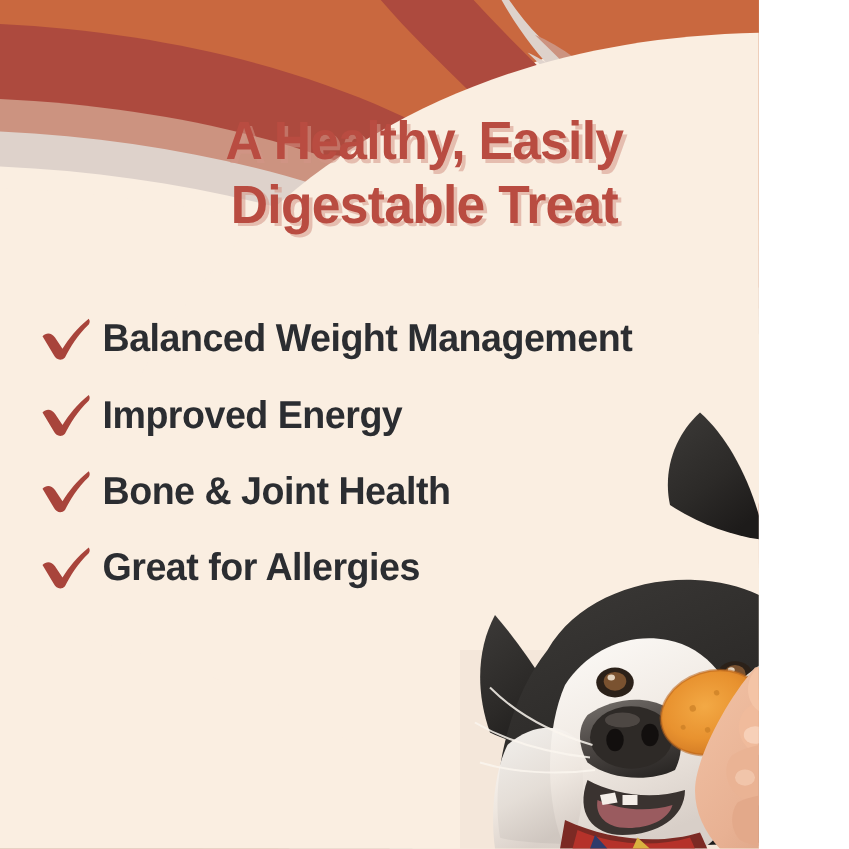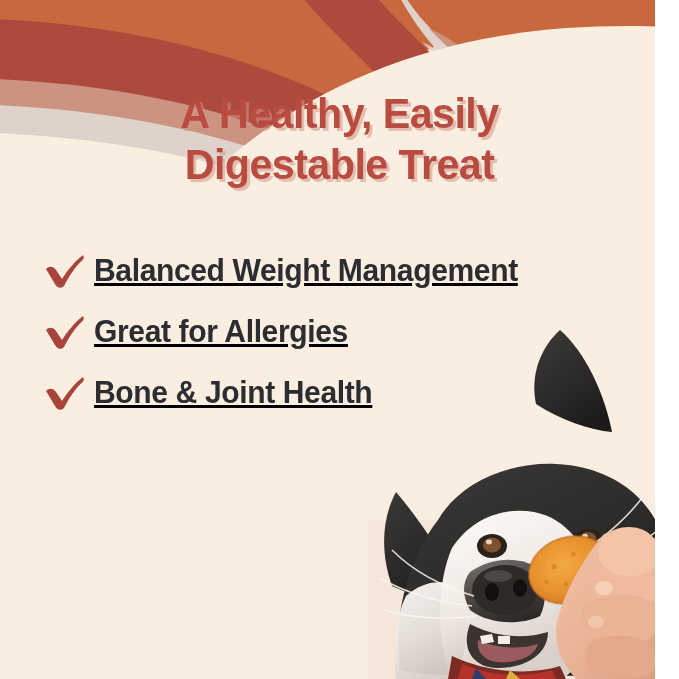--- a/index.html
+++ b/index.html
@@ -3,21 +3,21 @@
 <meta charset="utf-8">
 <title>A Healthy, Easily Digestable Treat</title>
 <style>
   html, body {
     margin: 0;
     padding: 0;
     background: #ffffff;
   }
   #infographic {
     position: relative;
-    width: 655px;
+    width: 607px;
     height: 679px;
     overflow: hidden;
     background: #e5e5e5;
     font-family: "Liberation Sans", sans-serif;
   }
   #bg-svg, #photo-svg {
     position: absolute;
     left: 0;
     top: 0;
     width: 679px;
@@ -43,25 +43,24 @@
     letter-spacing: -0.6px;
     color: #b94c41;
     text-shadow: 3px 3px 0 rgba(212,150,135,0.55);
     white-space: nowrap;
     transform: scaleX(0.96);
   }
 
   
   .benefits {
     position: absolute;
-    left: 36px;
+    left: 24px;
     top: 240px;
     width: 600px;
     z-index: 6;
-    text-decoration: underline;
   }
   .benefit-row {
     display: flex;
     align-items: center;
     height: 61px;
   }
   .check-wrap {
     flex: 0 0 58px;
     height: 44px;
     display: flex;
@@ -368,38 +367,48 @@
         <svg width="44" height="38" viewBox="0 0 44 38">
           <path d="M 3,17 C 6,14 10,14 13,18 L 19,27 C 24,19 31,10 40,3
                    C 41,4.5 41,6 40,7.5 C 31,16 25,26 21,34
                    C 18,37 14,36 12,32 Z" fill="#a8443b"></path>
         </svg>
       </span>
       <span class="benefit-label">Balanced Weight Management</span>
     </div>
 
 
+    <div class="benefit-row">
+      <span class="check-wrap">
+        <svg width="44" height="38" viewBox="0 0 44 38">
+          <path d="M 3,17 C 6,14 10,14 13,18 L 19,27 C 24,19 31,10 40,3
+                   C 41,4.5 41,6 40,7.5 C 31,16 25,26 21,34
+                   C 18,37 14,36 12,32 Z" fill="#a8443b"></path>
+        </svg>
+      </span>
+      <span class="benefit-label">Improved Energy</span>
+    </div>
+
+    <div class="benefit-row">
+      <span class="check-wrap">
+        <svg width="44" height="38" viewBox="0 0 44 38">
+          <path d="M 3,17 C 6,14 10,14 13,18 L 19,27 C 24,19 31,10 40,3
+                   C 41,4.5 41,6 40,7.5 C 31,16 25,26 21,34
+                   C 18,37 14,36 12,32 Z" fill="#a8443b"></path>
+        </svg>
+      </span>
+      <span class="benefit-label">Bone &amp; Joint Health</span>
+    </div>
 
     <div class="benefit-row">
       <span class="check-wrap">
         <svg width="44" height="38" viewBox="0 0 44 38">
           <path d="M 3,17 C 6,14 10,14 13,18 L 19,27 C 24,19 31,10 40,3
                    C 41,4.5 41,6 40,7.5 C 31,16 25,26 21,34
                    C 18,37 14,36 12,32 Z" fill="#a8443b"></path>
         </svg>
       </span>
       <span class="benefit-label">Great for Allergies</span>
     </div>
 
-    <div class="benefit-row">
-      <span class="check-wrap">
-        <svg width="44" height="38" viewBox="0 0 44 38">
-          <path d="M 3,17 C 6,14 10,14 13,18 L 19,27 C 24,19 31,10 40,3
-                   C 41,4.5 41,6 40,7.5 C 31,16 25,26 21,34
-                   C 18,37 14,36 12,32 Z" fill="#a8443b"></path>
-        </svg>
-      </span>
-      <span class="benefit-label">Bone &amp; Joint Health</span>
-    </div>
-
   </div>
 
 </div>
 
 </body></html>

